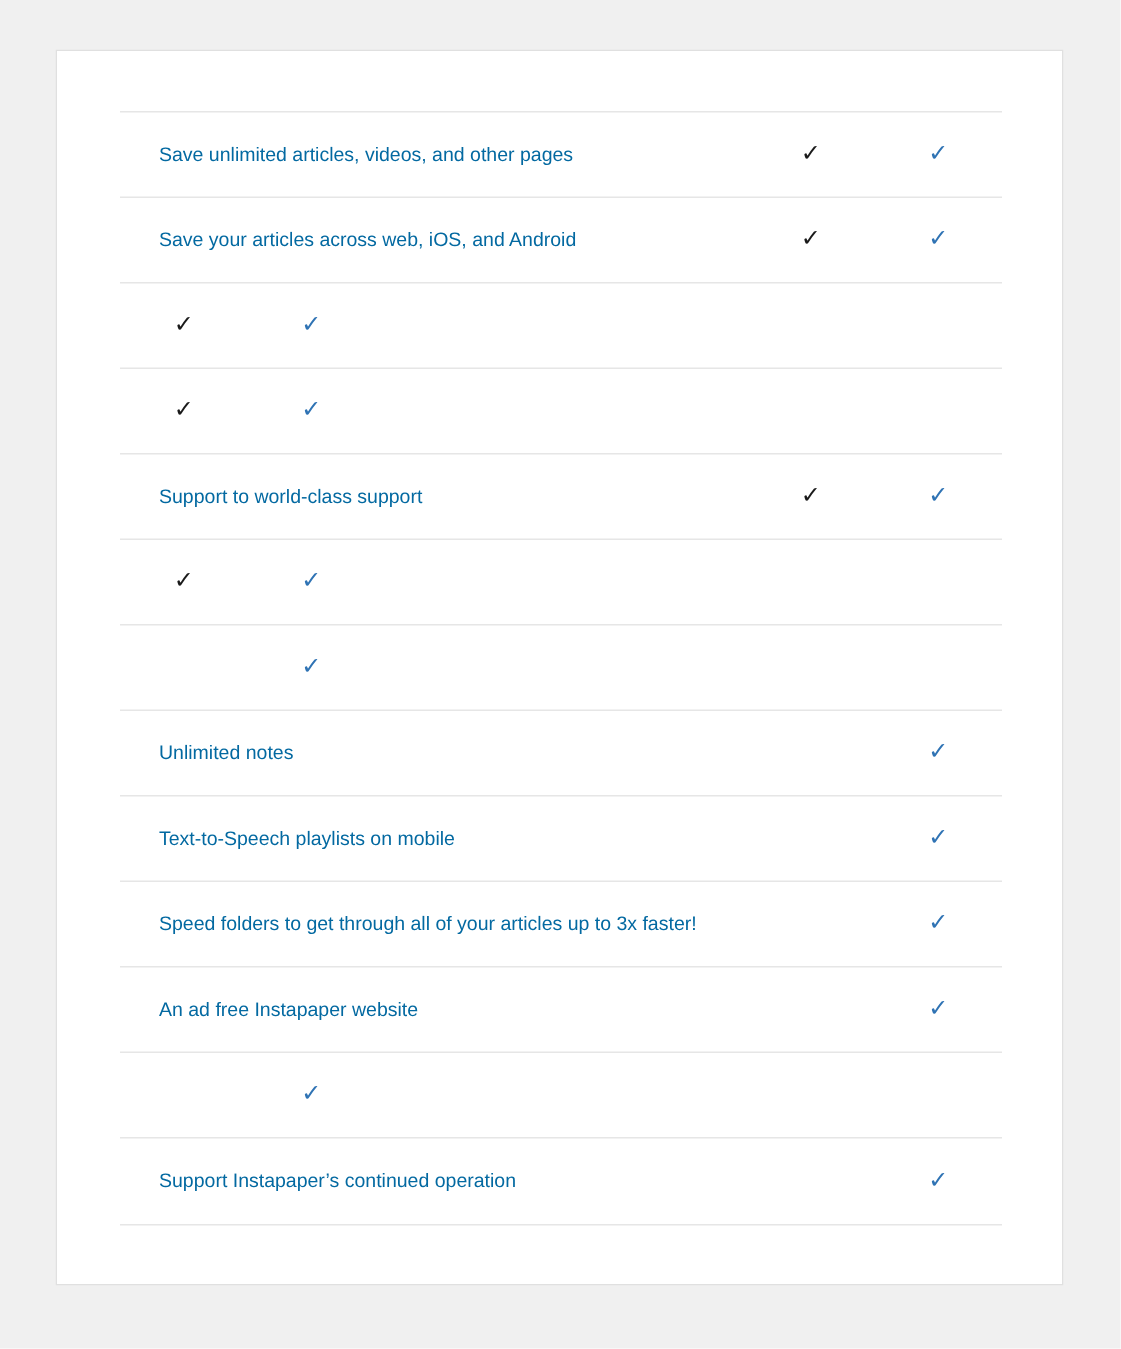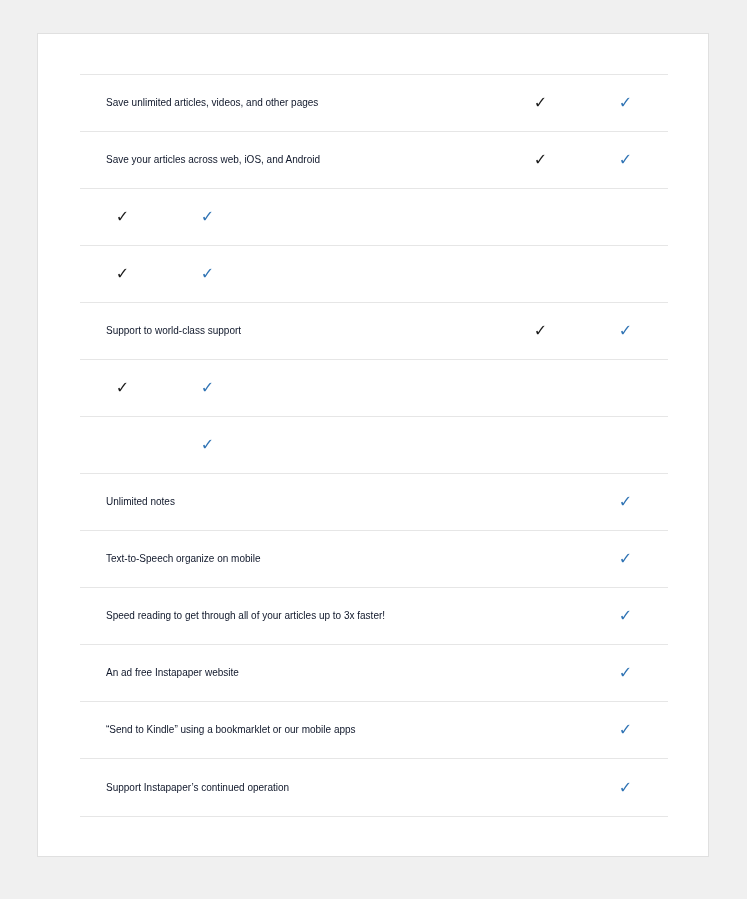--- a/index.html
+++ b/index.html
@@ -43,23 +43,23 @@
     box-sizing: border-box;
   }
   .feature-row:last-child {
     border-bottom: none;
     align-items: center;
   }
 
   .feature-label {
     flex: 1 1 auto;
     padding: 12px 20px 12px 26px;
-    font-size: 10px;
+    font-size: 13px;
     line-height: 1.55;
-    color: #0f172a;
+    color: #0369a1;
     box-sizing: border-box;
     max-width: 470px;
   }
 
   .check-cell {
     width: 85px;
     flex: 0 0 85px;
     text-align: center;
     box-sizing: border-box;
   }
@@ -117,36 +117,35 @@
       <div class="feature-row">
         <div class="check-cell"><span class="check-mark check-free check-empty">✓</span></div>
         <div class="check-cell"><span class="check-mark check-premium">✓</span></div>
       </div>
       <div class="feature-row">
         <div class="feature-label">Unlimited notes</div>
         <div class="check-cell"><span class="check-mark check-free check-empty">✓</span></div>
         <div class="check-cell"><span class="check-mark check-premium">✓</span></div>
       </div>
       <div class="feature-row">
-        <div class="feature-label">Text-to-Speech organize on mobile</div>
+        <div class="feature-label">Text-to-Speech playlists on mobile</div>
         <div class="check-cell"><span class="check-mark check-free check-empty">✓</span></div>
         <div class="check-cell"><span class="check-mark check-premium">✓</span></div>
       </div>
       <div class="feature-row">
-        <div class="feature-label">Speed reading to get through all of your articles up to 3x faster!</div>
+        <div class="feature-label">Speed folders to get through all of your articles up to 3x faster!</div>
         <div class="check-cell"><span class="check-mark check-free check-empty">✓</span></div>
         <div class="check-cell"><span class="check-mark check-premium">✓</span></div>
       </div>
       <div class="feature-row">
         <div class="feature-label">An ad free Instapaper website</div>
         <div class="check-cell"><span class="check-mark check-free check-empty">✓</span></div>
         <div class="check-cell"><span class="check-mark check-premium">✓</span></div>
       </div>
       <div class="feature-row">
-        <div class="feature-label">“Send to Kindle” using a bookmarklet or our mobile apps</div>
         <div class="check-cell"><span class="check-mark check-free check-empty">✓</span></div>
         <div class="check-cell"><span class="check-mark check-premium">✓</span></div>
       </div>
       <div class="feature-row">
         <div class="feature-label">Support Instapaper’s continued operation</div>
         <div class="check-cell"><span class="check-mark check-free check-empty">✓</span></div>
         <div class="check-cell"><span class="check-mark check-premium">✓</span></div>
       </div>
     </div>
 </div>

